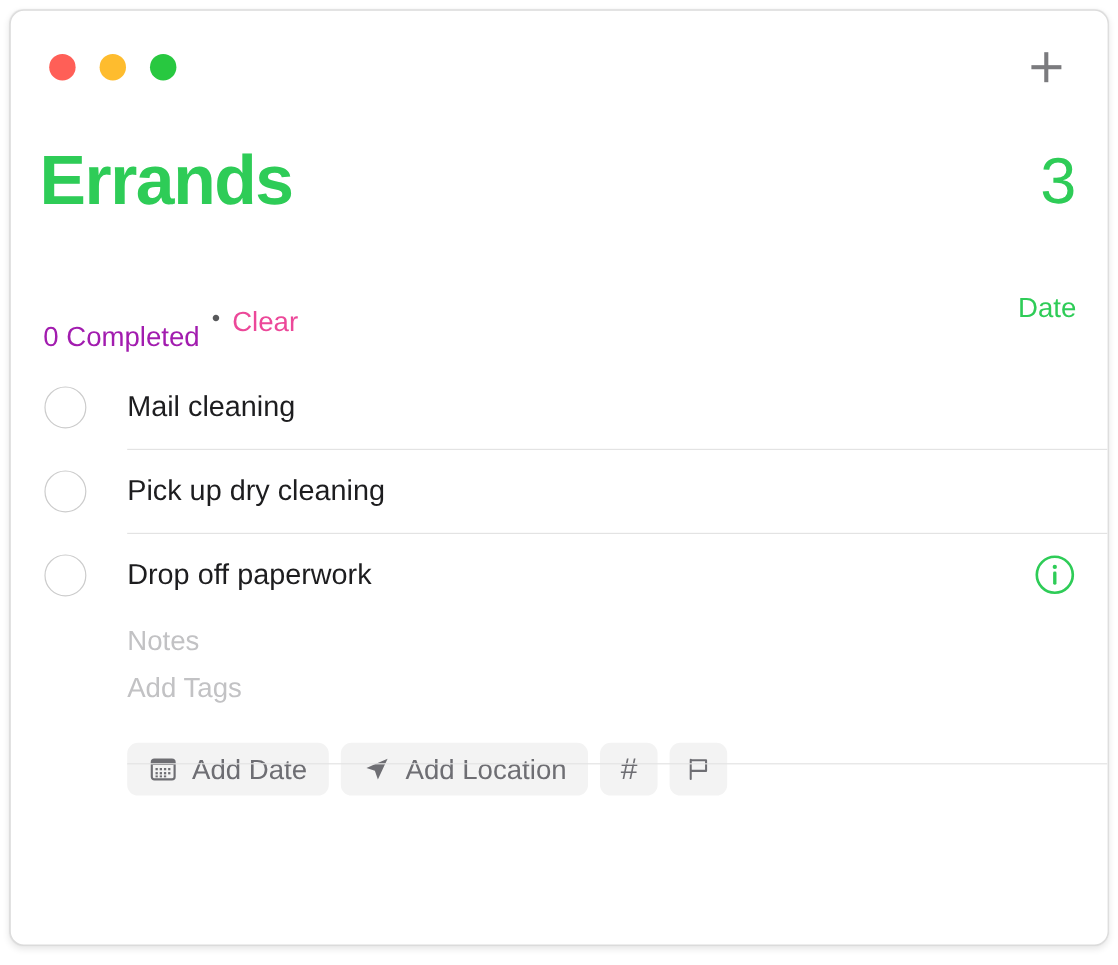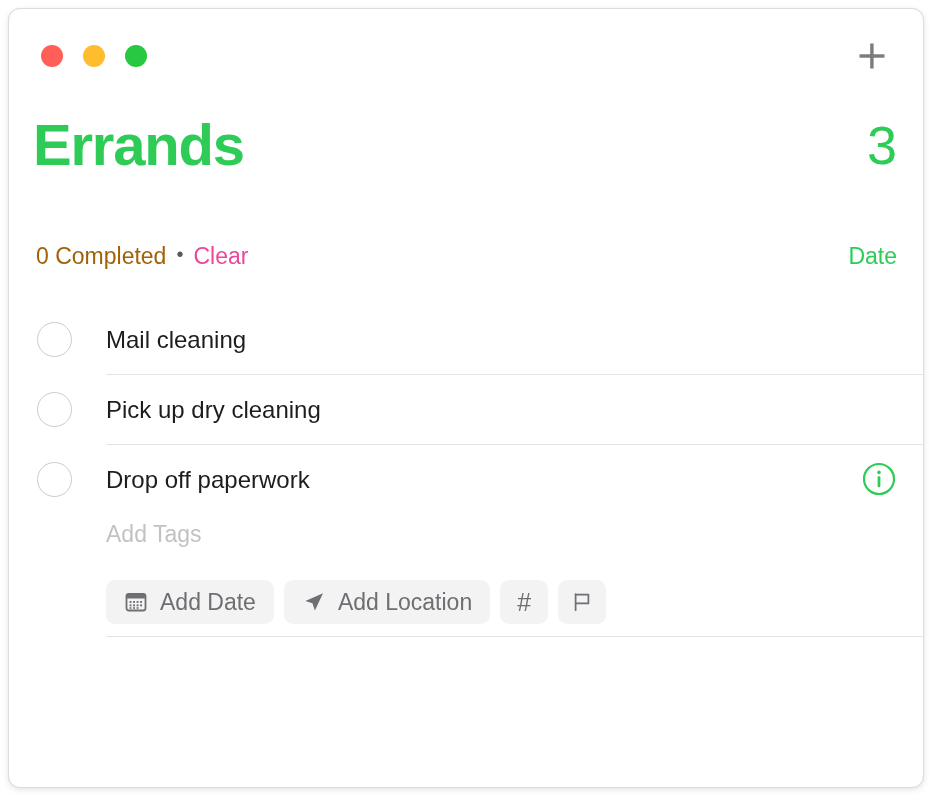--- a/index.html
+++ b/index.html
@@ -67,21 +67,21 @@
     align-items: center;
     justify-content: center;
     cursor: pointer;
   }
   .add-btn svg { display:block; }
 
   
   .header {
     position: absolute;
     left: 0;
-    top: 98px;
+    top: 104px;
     width: 100%;
     height: 86px;
     text-decoration: underline;
   }
   .list-title {
     position: absolute;
     left: 24px;
     top: 0;
     font-size: 58px;
     font-weight: bold;
@@ -111,21 +111,21 @@
   .completed-group {
     position: absolute;
     left: 27px;
     top: 0;
     display: flex;
     align-items: center;
     gap: 10px;
     font-size: 23px;
     line-height: 30px;
   }
-  .completed-label { color: #a16207; white-space: nowrap; }
+  .completed-label { color: #a21caf; white-space: nowrap; margin-top: 24px; }
   .dot-sep {
     color: #58595b;
     font-size: 20px;
     line-height: 30px;
     position: relative;
     top: -2px;
   }
   .clear-link {
     color: #ec4899;
     cursor: pointer;
@@ -306,20 +306,21 @@
               <svg width="34" height="34" viewBox="0 0 34 34" aria-hidden="true">
                 <circle cx="17" cy="17" r="15" fill="none" stroke="#2ecc57" stroke-width="2.2"></circle>
                 <circle cx="17" cy="10.4" r="1.8" fill="#2ecc57"></circle>
                 <rect x="15.6" y="14.2" width="2.8" height="11" rx="1.2" fill="#2ecc57"></rect>
               </svg>
             </span>
           </div>
         </div>
 
         <div class="task-detail">
+          <div class="detail-placeholder">Notes</div>
           <div class="detail-placeholder">Add Tags</div>
 
           <div class="chips">
 
             <div class="chip">
               <span>
                 <svg width="24" height="24" viewBox="0 0 24 24" aria-hidden="true">
                   <rect x="2.5" y="4" width="19" height="16.5" rx="2.2" fill="none" stroke="#6e6e73" stroke-width="1.8"></rect>
                   <rect x="2.5" y="4" width="19" height="4.6" rx="2.2" fill="#6e6e73"></rect>
                   <g fill="#6e6e73">

